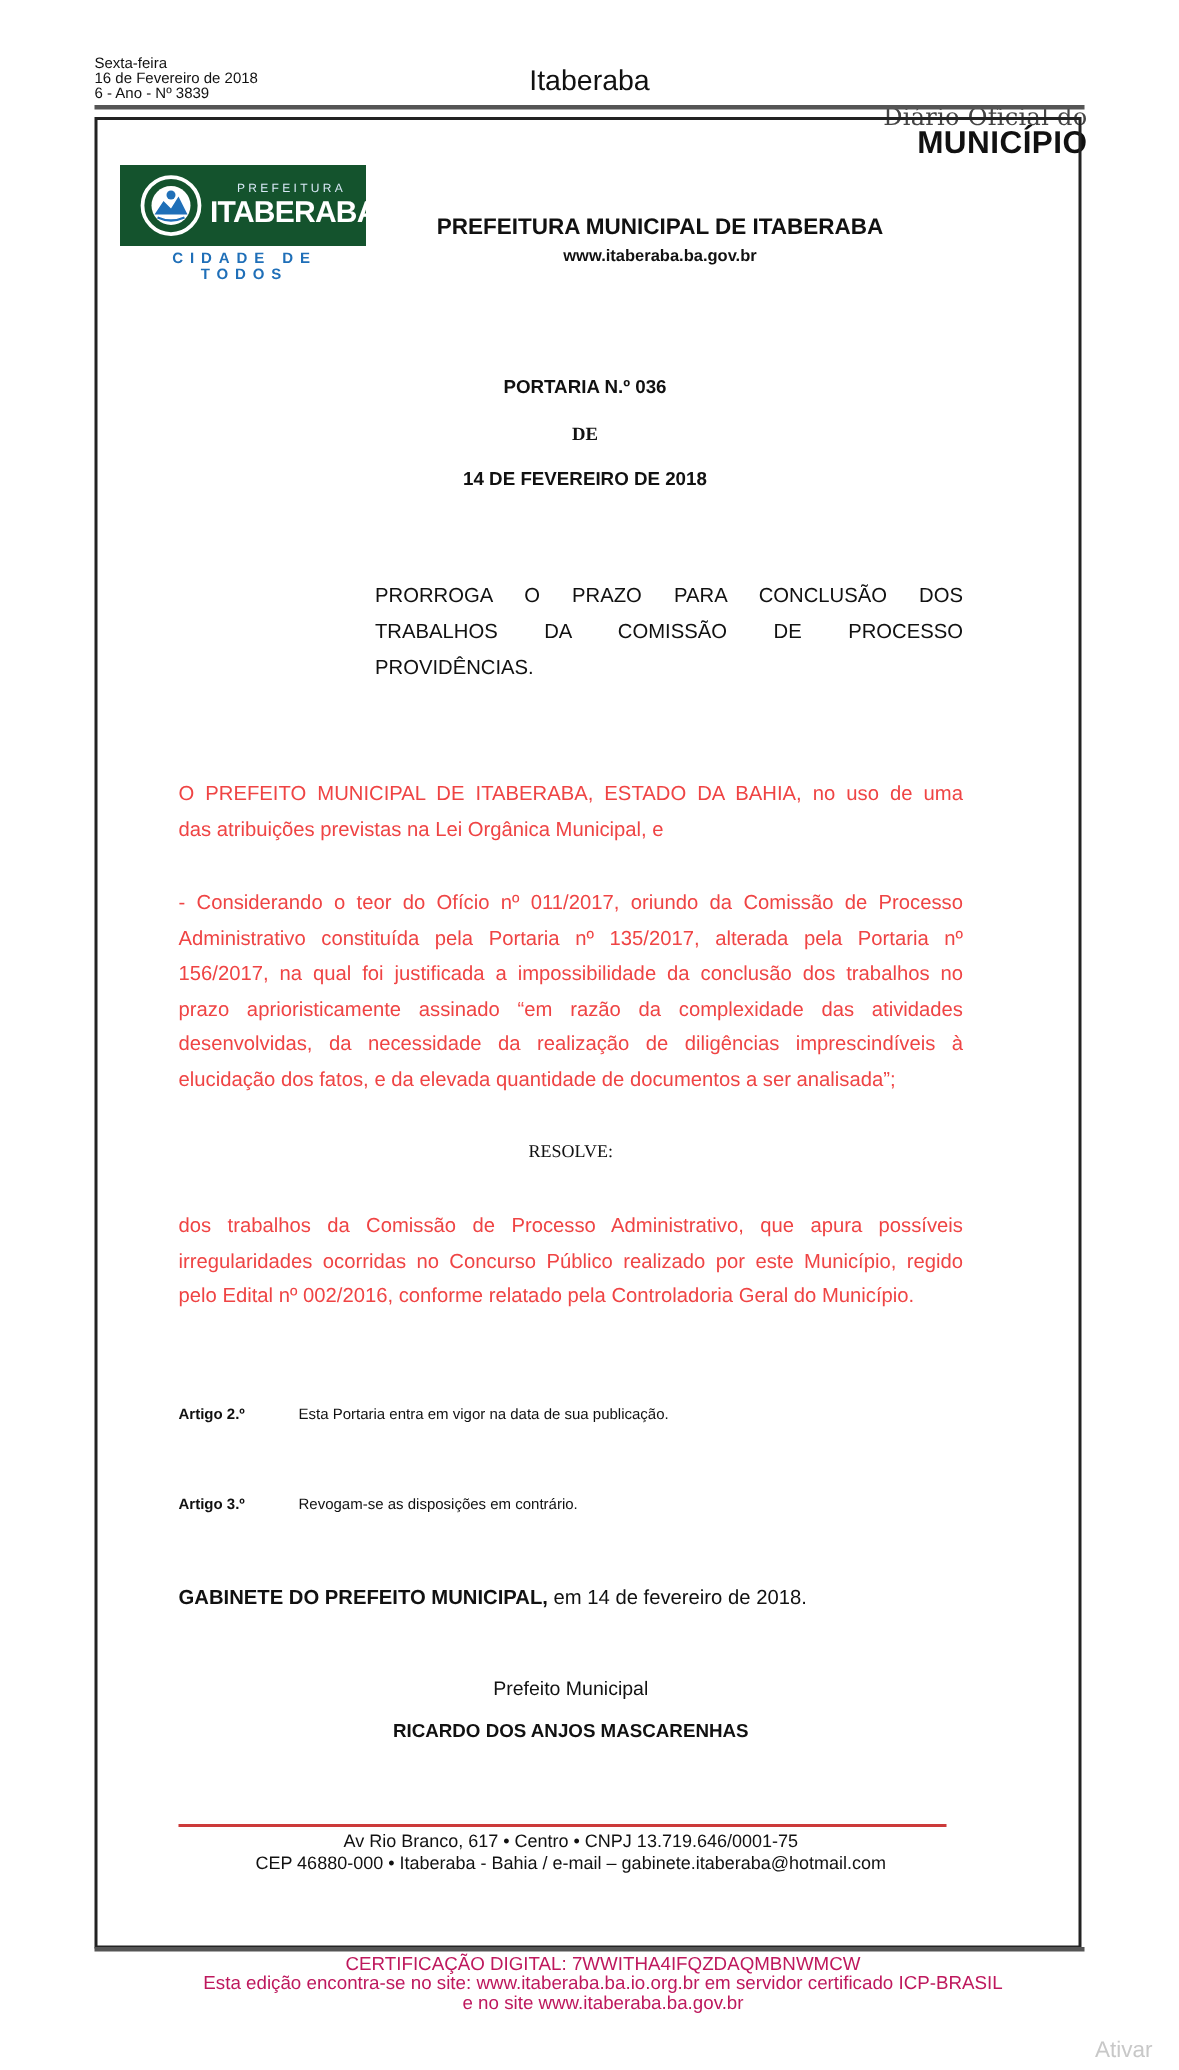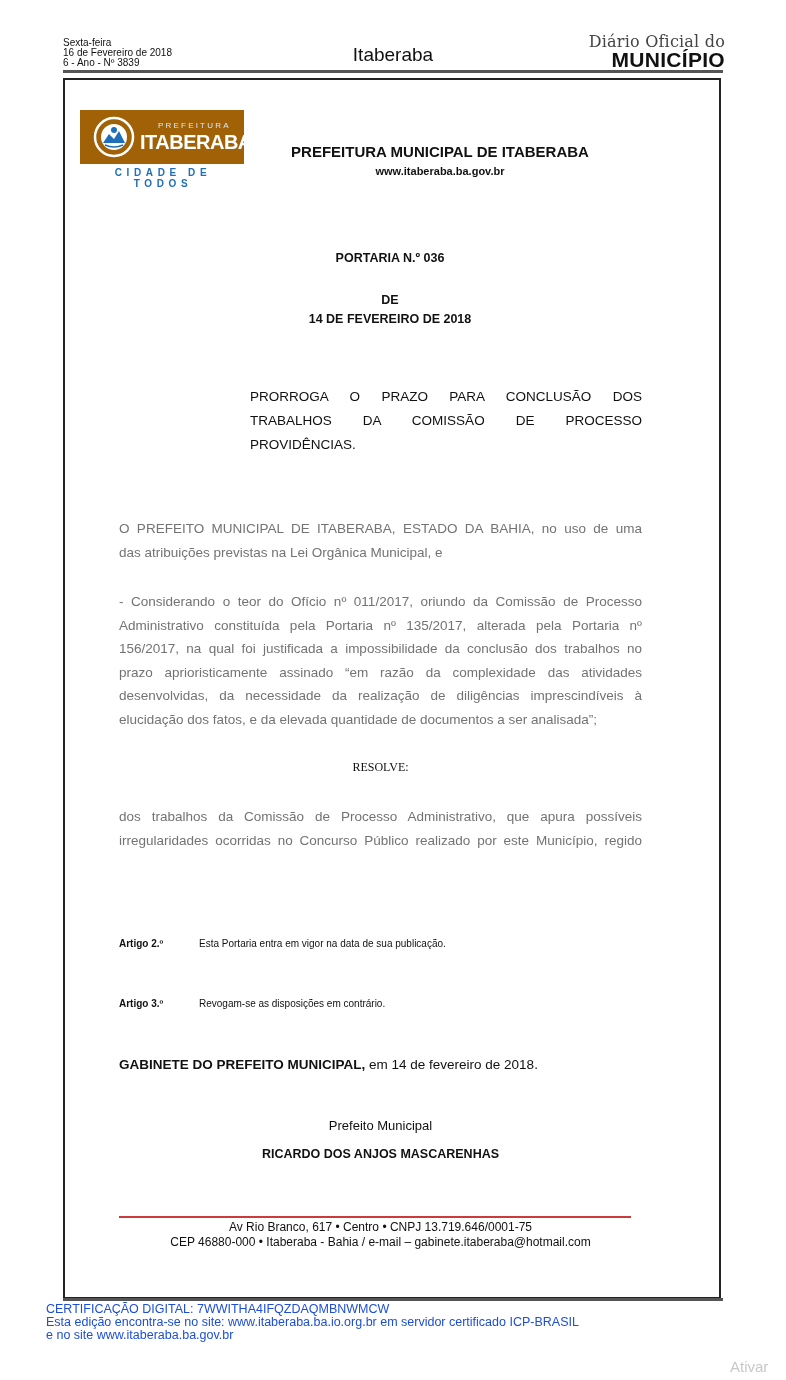--- a/index.html
+++ b/index.html
@@ -1,64 +1,64 @@
 <!DOCTYPE html>
 <html><head>
 <meta charset="utf-8">
 <style>
   html, body { margin: 0; padding: 0; background: #ffffff; }
   body { width: 786px; height: 1380px; position: relative; overflow: hidden; font-family: "Liberation Sans", sans-serif; color: #111; }
 
   .hdr-left { position: absolute; left: 63px; top: 38px; font-size: 10px; line-height: 10px; color: #111; }
   .hdr-center { position: absolute; left: 300px; width: 186px; top: 44px; text-align: center; font-size: 19px; color: #111; }
   .hdr-right { position: absolute; left: 575px; top: 34px; width: 150px; text-align: right; }
-  .hdr-right .diario { font-family: "DejaVu Serif", serif; font-size: 16px; color: #444; line-height: 16px; letter-spacing: 0.2px; }
+  .hdr-right .diario { font-family: "DejaVu Serif", serif; font-size: 16px; color: #444; line-height: 16px; letter-spacing: 0.2px; margin-top: 36px; }
   .hdr-right .municipio { font-family: "Liberation Sans", sans-serif; font-weight: 900; font-size: 21px; color: #111; line-height: 20px; letter-spacing: 0.3px; }
   .hdr-rule { position: absolute; left: 63px; top: 70px; width: 660px; height: 3px; background: #555; }
 
   .page-frame { position: absolute; left: 63px; top: 78px; width: 658px; height: 1221px; border: 2px solid #222; border-top-width: 2px; box-sizing: border-box; }
 
   .logo { position: absolute; left: 80px; top: 110px; width: 164px; height: 70px; }
-  .logo-box { position: absolute; left: 0; top: 0; width: 164px; height: 54px; background: #a16207; }
+  .logo-box { position: absolute; left: 0; top: 0; width: 164px; height: 54px; background: #14532d; }
   .logo-emblem { position: absolute; left: 13px; top: 6px; width: 42px; height: 42px; }
   .logo-pref { position: absolute; left: 78px; top: 11px; font-size: 8px; letter-spacing: 2.2px; color: #d8e8f6; }
   .logo-name { position: absolute; left: 60px; top: 21px; font-size: 20px; font-weight: bold; color: #ffffff; letter-spacing: -0.5px; }
   .logo-tag { position: absolute; left: 2px; top: 57px; width: 162px; text-align: center; font-size: 10px; font-weight: bold; letter-spacing: 4.6px; color: #1f6fb8; }
 
   .org-title { position: absolute; left: 250px; width: 380px; top: 143px; text-align: center; font-size: 15px; font-weight: bold; color: #111; }
   .org-url { position: absolute; left: 250px; width: 380px; top: 165px; text-align: center; font-size: 11px; font-weight: bold; color: #111; }
 
   .port { position: absolute; left: 240px; width: 300px; text-align: center; font-size: 12.5px; font-weight: bold; color: #111; }
-  .p1 { top: 251px; } .p2 { top: 293px; } .p3 { top: 312px; }
+  .p1 { top: 251px; } .p2 { top: 282px; font-family: Liberation Serif, serif; } .p3 { top: 312px; }
 
   .ementa { position: absolute; left: 250px; width: 392px; top: 385px; font-size: 13.5px; line-height: 24px; text-align: justify; text-align-last: left; }
   .ementa .ln { display: block; text-align: justify; text-align-last: justify; }
   .ementa .ln.last { text-align-last: left; }
 
-  .body-text { position: absolute; left: 119px; width: 523px; font-size: 13.5px; line-height: 23.5px; color: #737373; }
+  .body-text { position: absolute; left: 119px; width: 523px; font-size: 13.5px; line-height: 23.5px; color: #ef4444; }
   .body-text .ln { display: block; text-align: justify; text-align-last: justify; white-space: nowrap; overflow: visible; }
   .body-text .ln.last { text-align-last: left; }
   .intro { top: 517px; }
   .consid { top: 590px; }
   .resolve { position: absolute; left: 119px; width: 523px; top: 760px; text-align: center; font-size: 12px; font-family: Liberation Serif, serif; }
   .art1 { top: 805px; }
   .art { position: absolute; left: 119px; width: 523px; font-size: 10px; }
   .art b { display: inline-block; width: 80px; }
   .art2 { top: 938px; }
   .art3 { top: 998px; }
   .gab { position: absolute; left: 119px; top: 1057px; font-size: 13.5px; }
 
   .signer { position: absolute; left: 119px; width: 523px; top: 1147px; text-align: center; font-size: 12.5px; font-weight: bold; }
   .signer-role { position: absolute; left: 119px; width: 523px; top: 1118px; text-align: center; font-size: 13px; }
   .red-rule { position: absolute; left: 119px; top: 1216px; width: 512px; height: 2px; background: #cc3a3a; }
   .addr { position: absolute; left: 119px; width: 523px; text-align: center; font-size: 12px; line-height: 15px; }
   .addr1 { top: 1220px; } .addr2 { top: 1235px; }
 
   .foot-rule { position: absolute; left: 63px; top: 1298px; width: 660px; height: 3px; background: #555; }
-  .foot { position: absolute; left: 46px; width: 660px; text-align: left; font-size: 12.5px; line-height: 13px; color: #1d4ed8; }
+  .foot { position: absolute; left: 72px; width: 660px; text-align: center; font-size: 12.5px; line-height: 13px; color: #be185d; }
   .f1 { top: 1303px; } .f2 { top: 1316px; } .f3 { top: 1329px; }
 
   .watermark { position: absolute; left: 730px; top: 1358px; font-size: 15px; color: #c8c8c8; }
 </style>
 </head>
 <body>
 
 <div class="hdr-left">
   <div>Sexta-feira</div>
   <div>16 de Fevereiro de 2018</div>
@@ -113,20 +113,21 @@
   <span class="ln">prazo aprioristicamente assinado “em razão da complexidade das atividades</span>
   <span class="ln">desenvolvidas, da necessidade da realização de diligências imprescindíveis à</span>
   <span class="ln last">elucidação dos fatos, e da elevada quantidade de documentos a ser analisada”;</span>
 </div>
 
 <div class="resolve">RESOLVE:</div>
 
 <div class="body-text art1">
   <span class="ln">dos trabalhos da Comissão de Processo Administrativo, que apura possíveis</span>
   <span class="ln">irregularidades ocorridas no Concurso Público realizado por este Município, regido</span>
+  <span class="ln last">pelo Edital nº 002/2016, conforme relatado pela Controladoria Geral do Município.</span>
 </div>
 
 <div class="art art2">
   <b>Artigo 2.º</b><span>Esta Portaria entra em vigor na data de sua publicação.</span>
 </div>
 
 <div class="art art3">
   <b>Artigo 3.º</b><span>Revogam-se as disposições em contrário.</span>
 </div>
 

